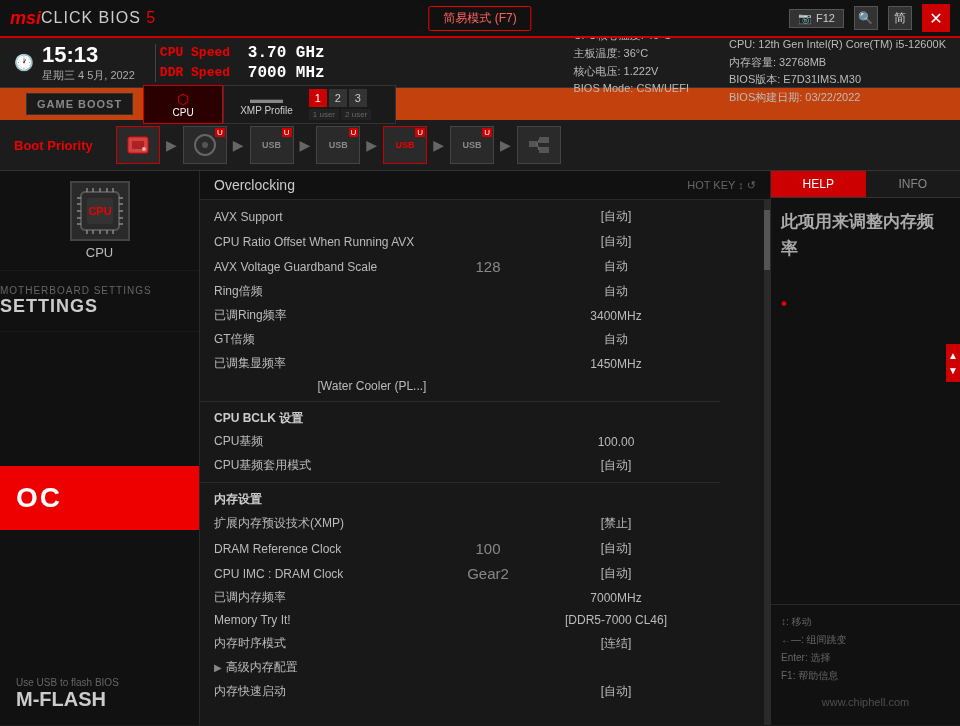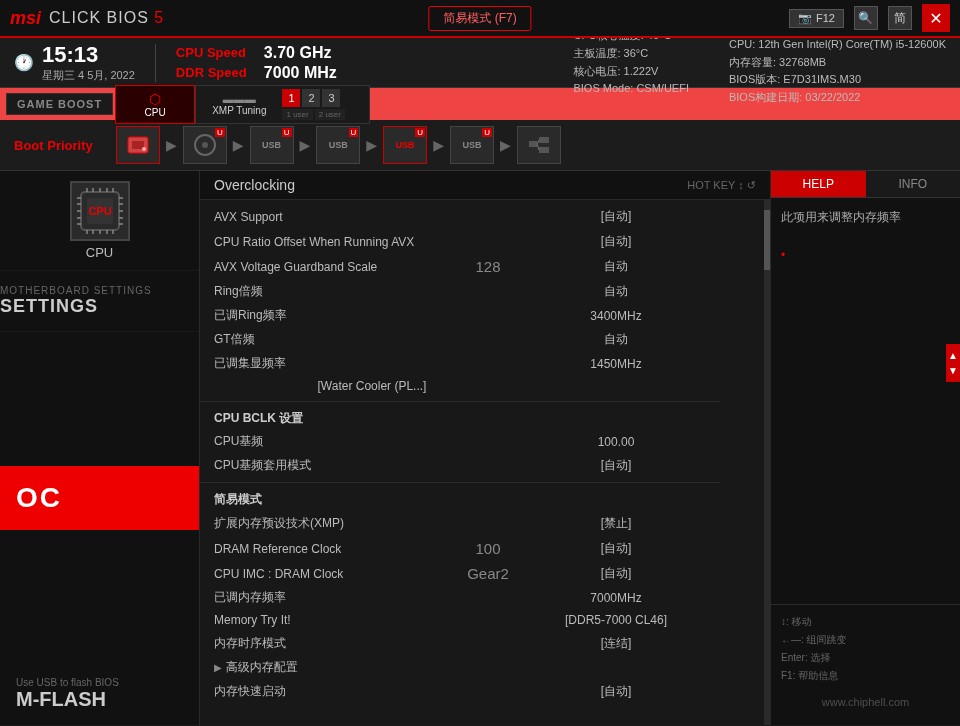--- a/index.html
+++ b/index.html
@@ -21,21 +21,20 @@
       align-items: center;
       padding: 0 10px;
       border-bottom: 2px solid #c00;
       position: relative;
     }
     .msi-logo {
       color: #fff;
       font-weight: bold;
       font-size: 18px;
       font-style: italic;
-      margin-right: 8px;
     }
     .msi-logo span { color: #e00; }
     .click-bios-title {
       color: #ccc;
       font-size: 16px;
       letter-spacing: 1px;
     }
     .click-bios-title span { color: #e00; }
     .easy-mode-btn {
       position: absolute;
@@ -116,22 +115,23 @@
       font-weight: bold;
     }
     .date-display {
       color: #aaa;
       font-size: 11px;
     }
     .speed-section {
       display: flex;
       flex-direction: column;
       gap: 2px;
-      padding-left: 20px;
+      padding-left: 4px;
       border-left: 1px solid #444;
+      font-family: Liberation Mono, monospace;
     }
     .speed-row {
       display: flex;
       align-items: center;
       gap: 8px;
     }
     .speed-label {
       color: #e00;
       font-size: 13px;
       font-weight: bold;
@@ -151,26 +151,26 @@
     }
     .sys-info-right {
       font-size: 11px;
       color: #bbb;
       line-height: 1.6;
       margin-left: 20px;
     }
 
     
     .game-boost-bar {
-      background: #ef4444;
+      background: #c2410c;
       height: 32px;
       display: flex;
       align-items: center;
-      padding: 0 6px;
-      gap: 0;
+      padding: 0 26px;
+      gap: 8px;
     }
     .game-boost-label {
       color: #888;
       font-size: 11px;
       font-weight: bold;
       letter-spacing: 1px;
       padding: 4px 10px;
       background: #1a1a1a;
       border: 1px solid #333;
       margin-right: 2px;
@@ -474,24 +474,25 @@
       color: #888;
       background: #1a1a1a;
       border-bottom: 1px solid #333;
     }
     .right-tab.active {
       background: #c00;
       color: #fff;
     }
     .help-content {
       padding: 10px;
-      font-size: 12px;
+      font-size: 17px;
       color: #aaa;
       flex: 1;
       line-height: 1.6;
+      font-weight: bold;
     }
     .help-dot {
       color: #e00;
       margin-right: 4px;
     }
     .right-footer {
       padding: 8px 10px;
       font-size: 10px;
       color: #666;
       border-top: 1px solid #2a2a2a;
@@ -577,21 +578,21 @@
 <div class="game-boost-bar">
   <div class="game-boost-label">GAME BOOST</div>
   <div class="boost-tabs">
     <div class="boost-tab active">
       <span class="boost-tab-icon">⬡</span>
       <span class="boost-tab-label">CPU</span>
     </div>
     <div class="boost-tab" style="flex-direction: row; gap:8px; align-items:center;">
       <div style="display:flex;flex-direction:column;align-items:center;">
         <span class="boost-tab-icon" style="font-size:11px;color:#888;">▬▬▬</span>
-        <span class="boost-tab-label">XMP Tuning</span>
+        <span class="boost-tab-label">XMP Profile</span>
       </div>
       <div class="xmp-numbers">
         <div style="display:flex;flex-direction:column;gap:2px;">
           <div style="display:flex;gap:2px;">
             <div class="xmp-num active">1</div>
             <div class="xmp-num">2</div>
             <div class="xmp-num">3</div>
           </div>
           <div style="display:flex;gap:2px;">
             <div class="xmp-sub" style="font-size:8px;color:#666;background:#222;padding:1px 4px;">1 user</div>
@@ -767,21 +768,21 @@
           <span class="oc-row-name">CPU基频</span>
           <span class="oc-row-num"></span>
           <span class="oc-row-value">100.00</span>
         </div>
         <div class="oc-row">
           <span class="oc-row-name">CPU基频套用模式</span>
           <span class="oc-row-num"></span>
           <span class="oc-row-value">[自动]</span>
         </div>
 
-        <div class="oc-section-header">简易模式</div>
+        <div class="oc-section-header">内存设置</div>
         <div class="oc-row">
           <span class="oc-row-name">扩展内存预设技术(XMP)</span>
           <span class="oc-row-num"></span>
           <span class="oc-row-value">[禁止]</span>
         </div>
         <div class="oc-row">
           <span class="oc-row-name">DRAM Reference Clock</span>
           <span class="oc-row-num">100</span>
           <span class="oc-row-value">[自动]</span>
         </div>

